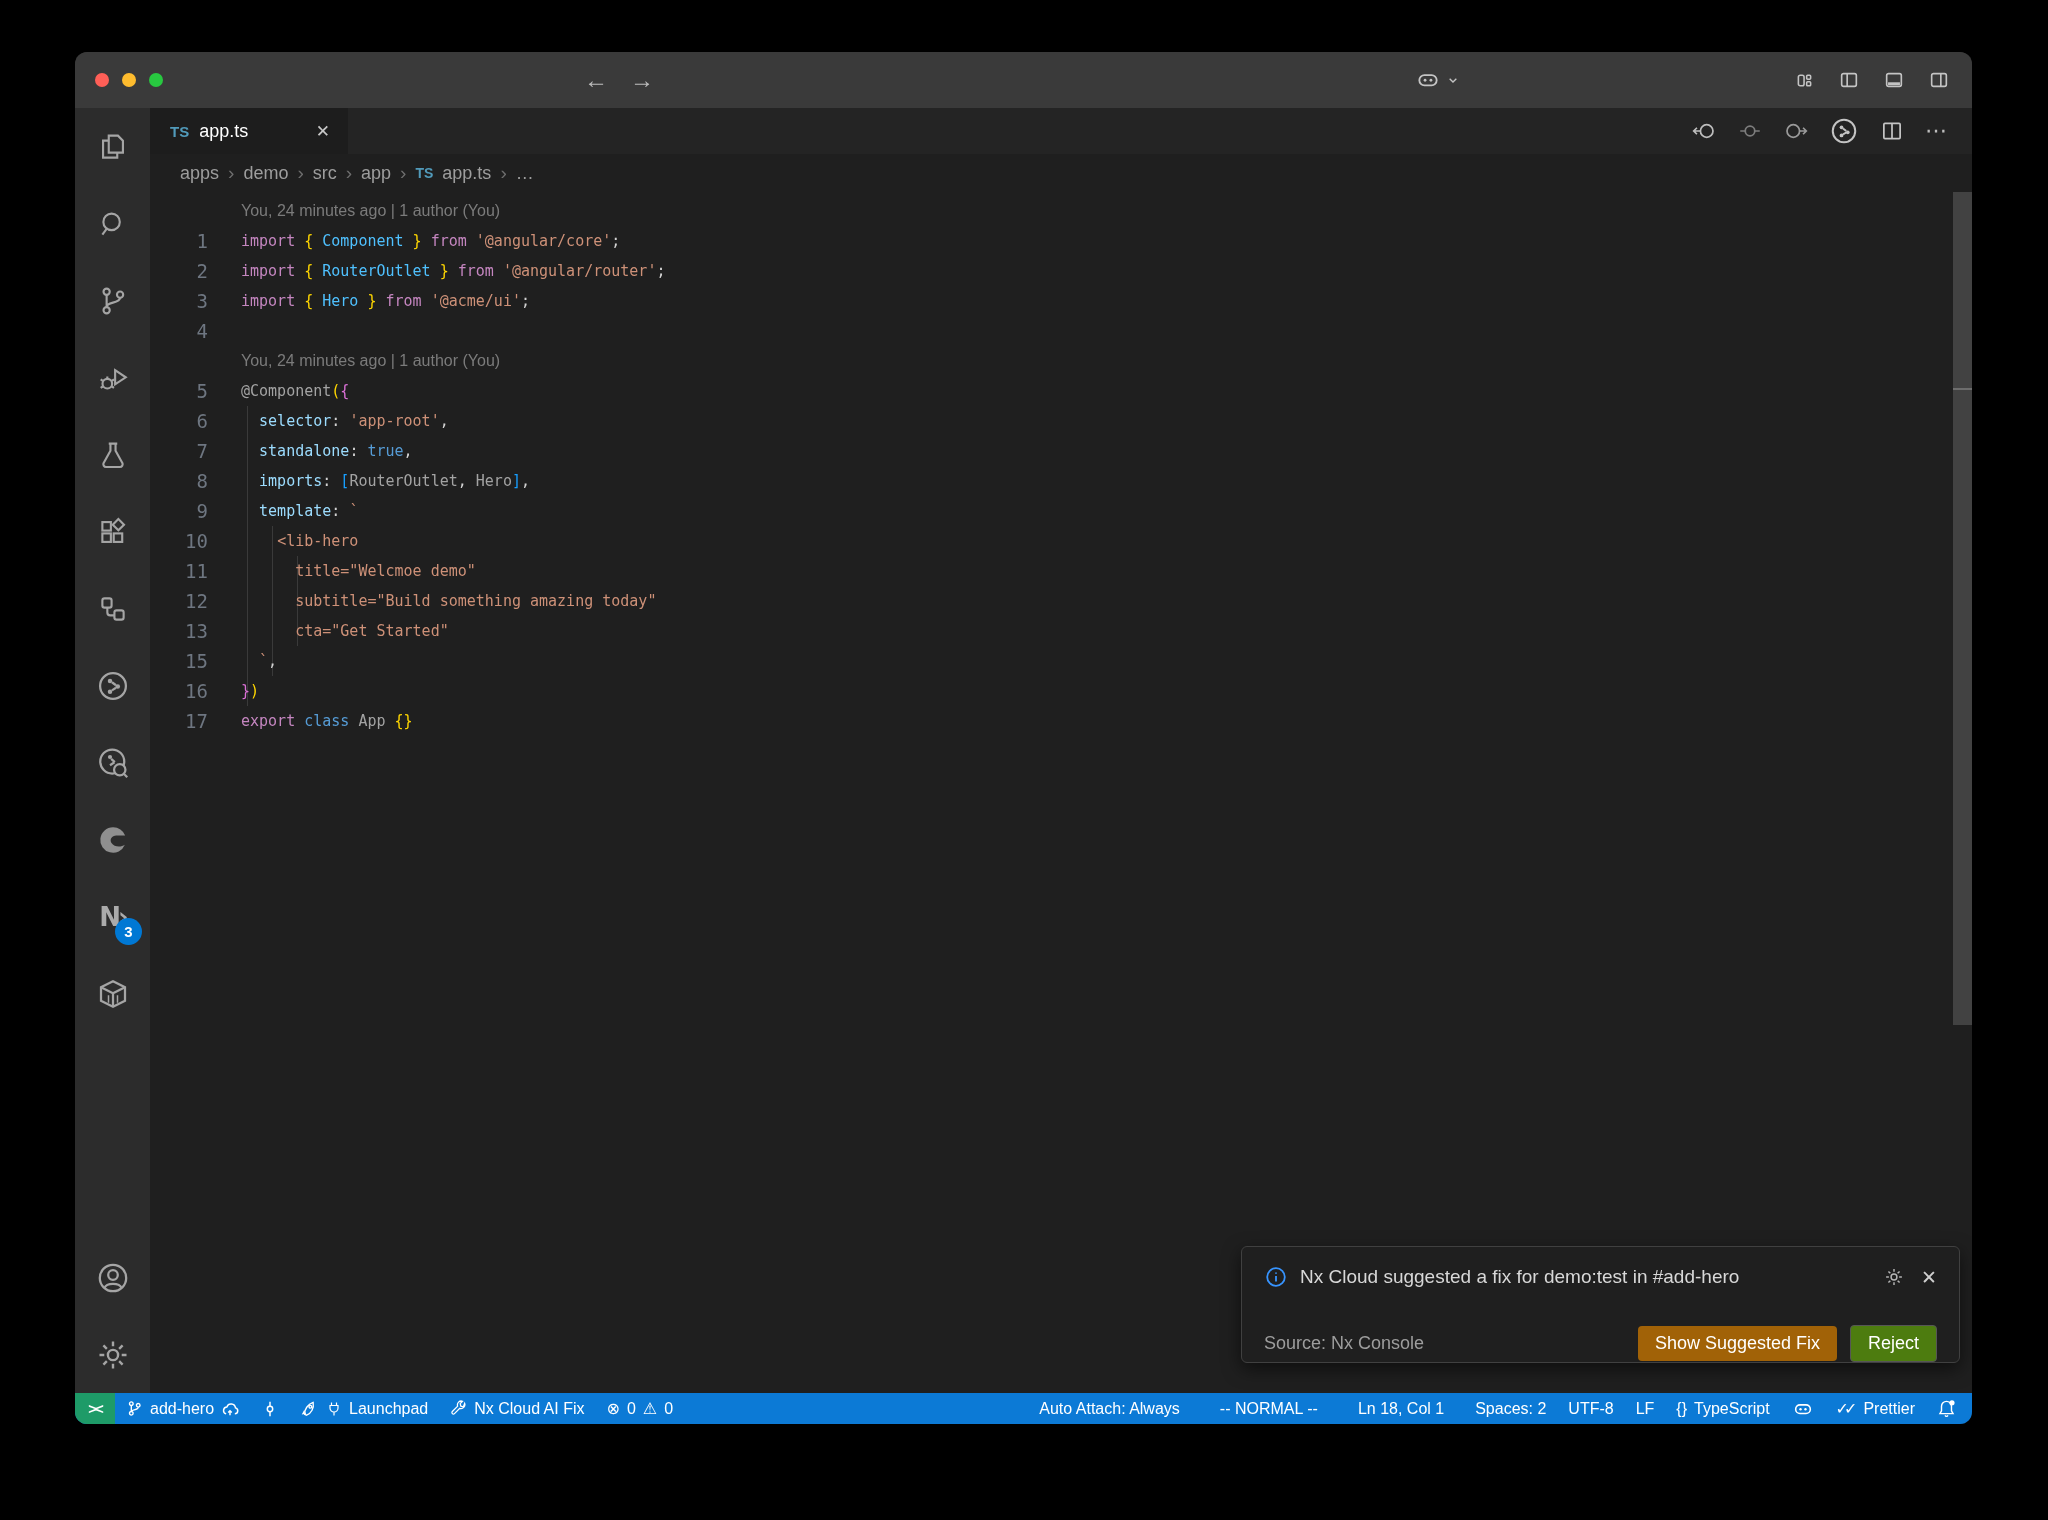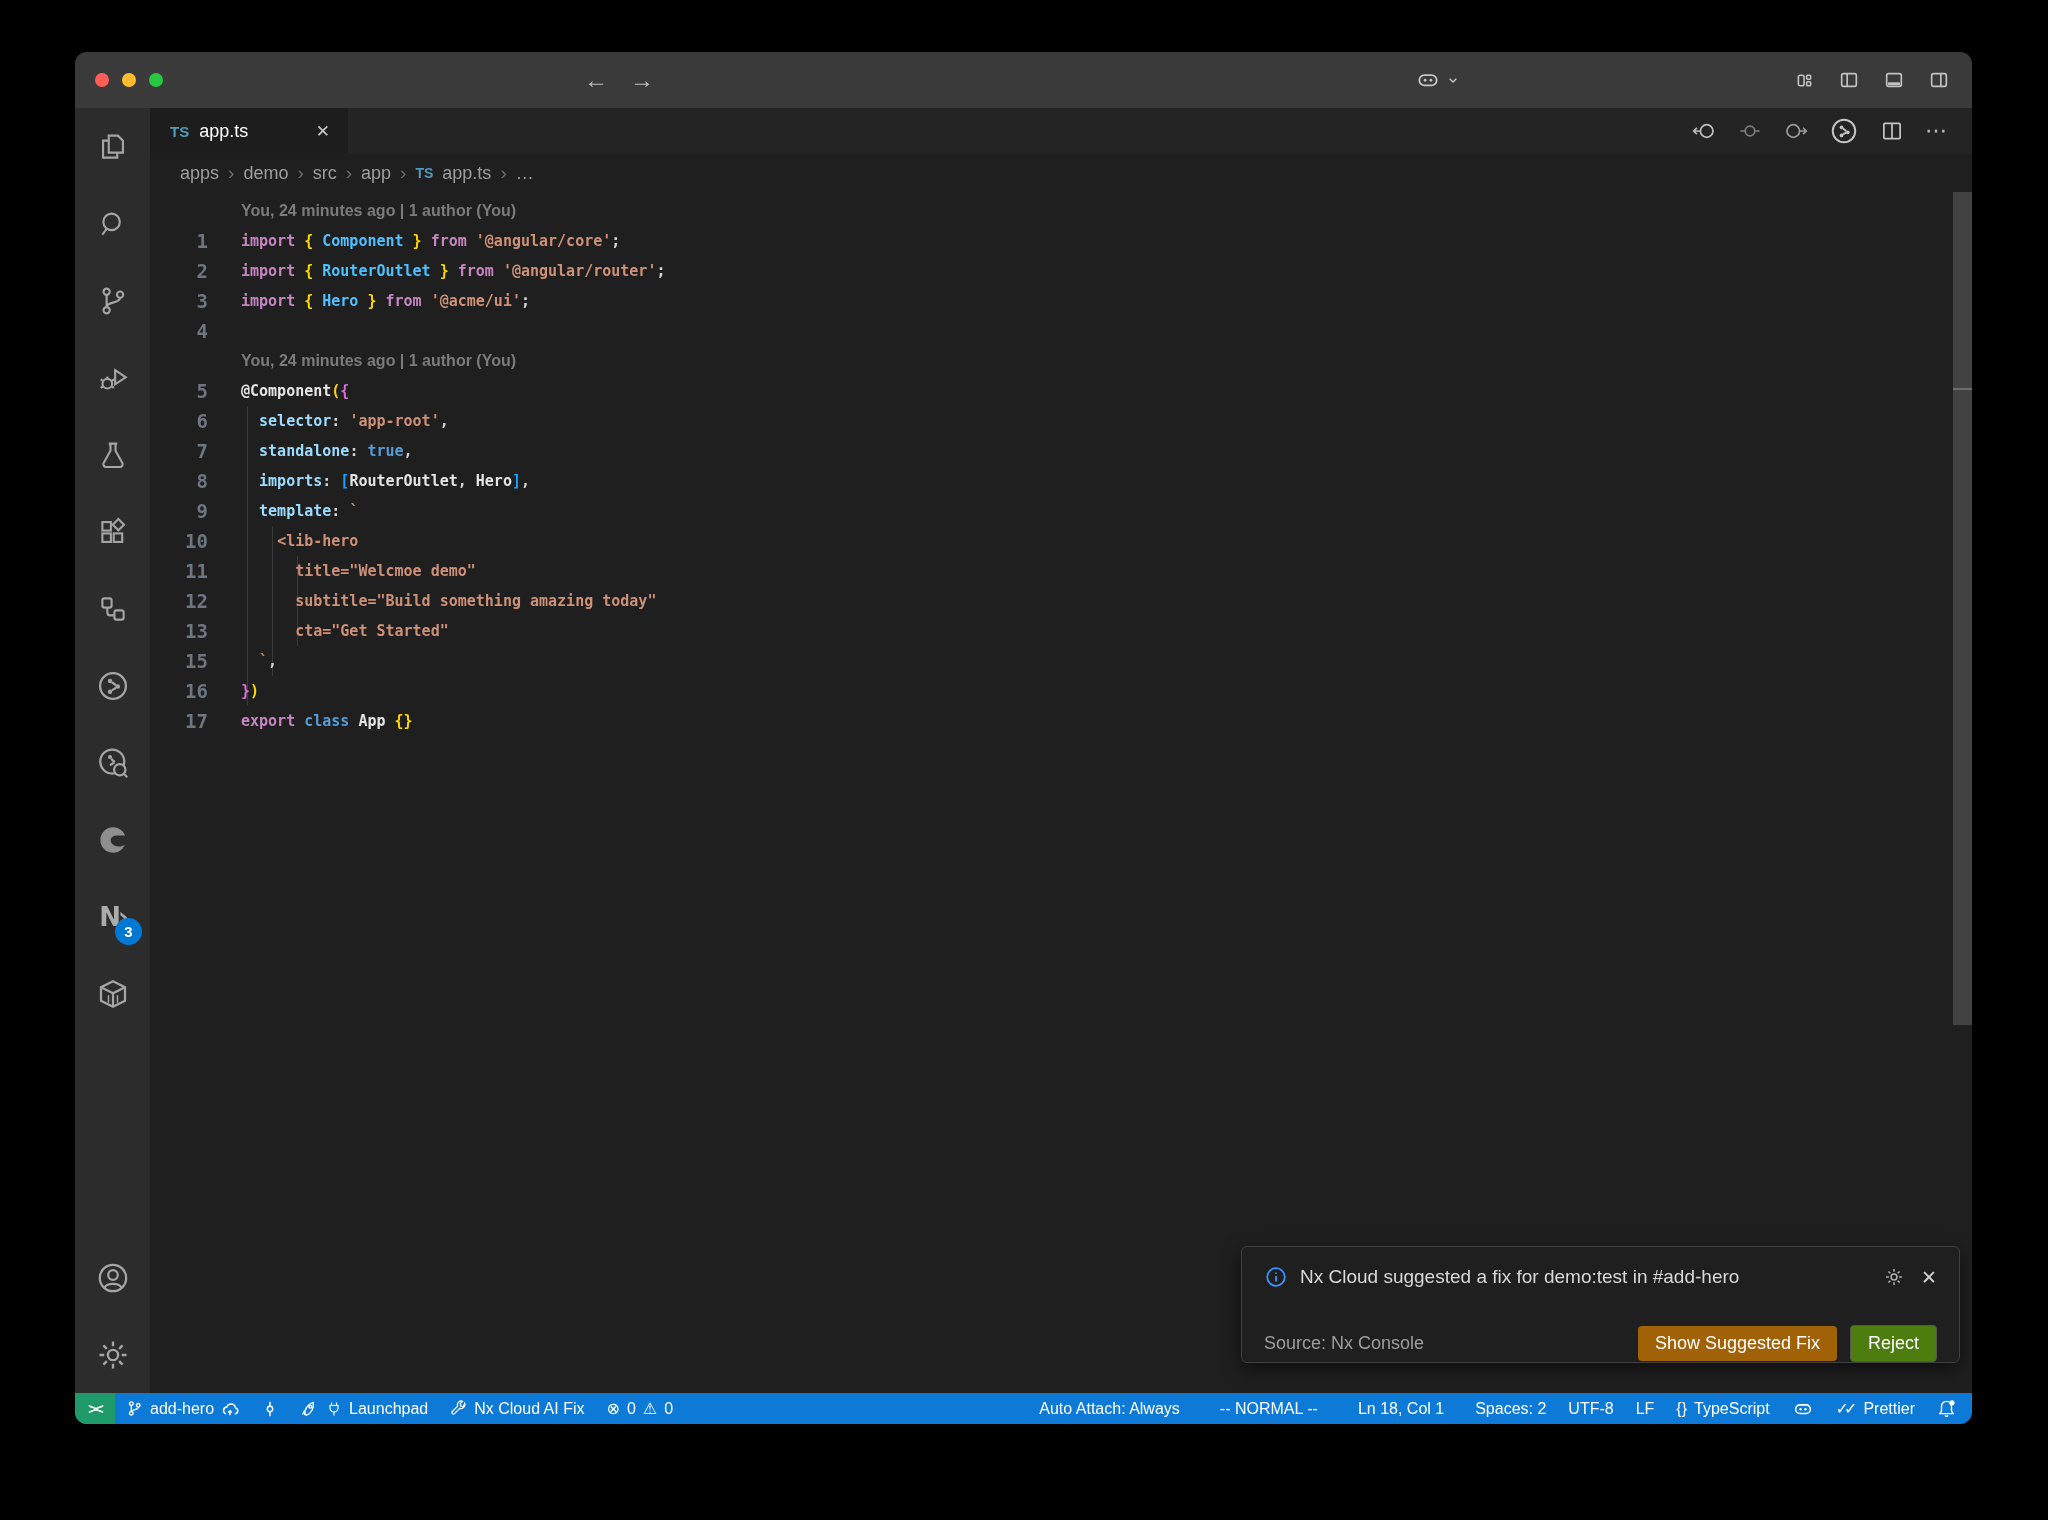--- a/index.html
+++ b/index.html
@@ -50,29 +50,29 @@
   .more-glyph { color:#bdbdbd; font-size:22px; letter-spacing:1px; }
 
   
   .breadcrumbs { height:38px; flex:none; display:flex; align-items:center; padding-left:30px; gap:9px;
       color:#9d9d9d; font-size:18px; background:#1f1f1f; }
   .crumb-sep { color:#6e6e6e; font-size:19px; }
   .crumb-ts { color:#519aba; font-weight:bold; font-size:14px; }
 
   
   .codearea { position:relative; flex:1; overflow:hidden; }
-  .coderows { position:absolute; inset:0; padding-top:4px; z-index:2;font-weight:bold; }
+  .coderows { position:absolute; inset:0; padding-top:4px; z-index:2; }
   .crow { display:flex; height:30px; }
   .crow.current { box-shadow: inset 0 1px 0 #313131, inset 0 -1px 0 #313131; }
   .gutter { flex:none; width:91px; padding-right:33px; text-align:right;
       font-family:"DejaVu Sans Mono", monospace; font-size:19px; line-height:30px; color:#6e7681; }
   .gutter.active { color:#c8c8c8; }
   pre.cline { margin:0; font-family:"DejaVu Sans Mono", monospace; font-size:15px; line-height:30px; white-space:pre; }
   .blame { margin:0; font-family:"Liberation Sans", sans-serif; font-size:16px; line-height:30px; color:#7b7b7b; white-space:pre; }
-  .t-kw{color:#C586C0} .t-kw2{color:#569CD6} .t-cls{color:#e5e5e5} .t-imp{color:#4FC1FF}
+  .t-kw{color:#C586C0} .t-kw2{color:#569CD6} .t-cls{color:#a3a3a3} .t-imp{color:#4FC1FF}
   .t-prop{color:#9CDCFE} .t-str{color:#CE9178} .t-b1{color:#FFD700} .t-b2{color:#DA70D6}
   .t-b3{color:#179FFF} .t-pun{color:#D4D4D4}
   .cursor { display:inline-block; width:10px; height:26px; background:#bcbcbc; vertical-align:-6px; }
   .indent-guide { position:absolute; width:1px; background:#3a3a3a; z-index:1; }
   .vscroll-thumb { position:absolute; right:0; top:-10px; width:19px; height:843px; background:#424242; z-index:3; }
   .vscroll-mark { position:absolute; right:0; top:196px; width:19px; height:2px; background:#6d6d6d; z-index:4; }
 
   
   .statusbar { height:31px; flex:none; background:#0c7ad6; display:flex; align-items:center;
       color:#fff; font-size:16px; }

